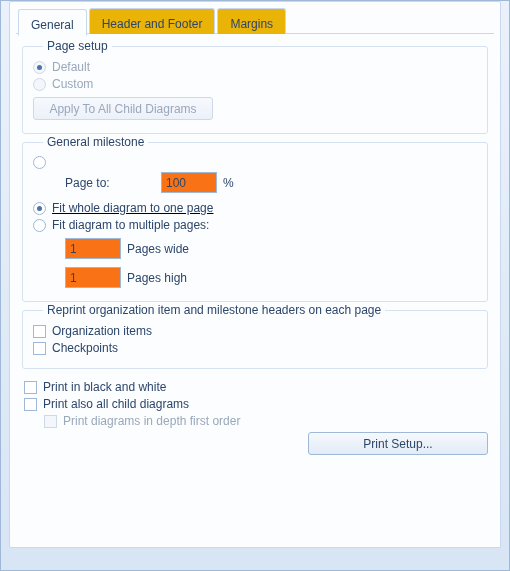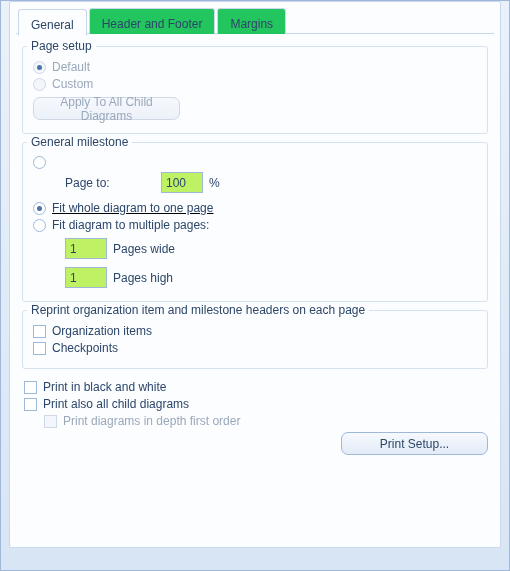--- a/index.html
+++ b/index.html
@@ -49,21 +49,21 @@
     border-bottom: 1px solid #c9d8ec;
     height: 26px;
     margin: -2px -2px 0 -2px;
     padding-left: 2px;
   }
   .tab {
     padding: 4px 12px 0 12px;
     height: 26px;
     border: 1px solid #c9d8ec;
     border-bottom: none;
-    background: #22c55e;
+    background: #eab308;
     border-top-left-radius: 3px;
     border-top-right-radius: 3px;
     color: #2c466a;
     margin-right: 2px;
     cursor: default;
     display: flex; align-items: center;
   }
   .tab.active {
     background: #fcfdfe;
     position: relative;
@@ -81,21 +81,21 @@
   }
   
   .group {
     border: 1px solid #d7e2f1;
     border-radius: 3px;
     padding: 10px 10px 10px 10px;
     position: relative;
   }
   .group > .legend {
     position: absolute;
-    top: -8px; left: 4px;
+    top: -8px; left: 20px;
     background: #fcfdfe;
     padding: 0 4px;
     color: #2c466a;
     font-size: 12px;
   }
   .row { display: flex; align-items: center; gap: 6px; margin: 3px 0; }
   .indent1 { margin-left: 20px; }
   .indent2 { margin-left: 32px; }
   
   .radio, .checkbox {
@@ -109,42 +109,42 @@
   .radio.selected::after {
     content: ""; width: 5px; height: 5px; border-radius: 50%;
     background: #4b73a8;
   }
   .disabled, .disabled * { color: #9aa8bb !important; }
   .disabled .radio, .disabled .checkbox { border-color: #cfd8e6; background:#f3f6fb; }
   label.txt { color: #2c466a; }
   .disabled label.txt { color: #9aa8bb; }
   
   input.num {
-    width: 42px; height: 21px;
-    border: 1px solid #9fb8d8;
-    background: #bef264;
+    width: 56px; height: 21px;
+    border: 1px solid #9fb8d8;
+    background: #f97316;
     text-align: left;
     padding: 0 4px;
     font: inherit;
     color: #2c466a;
   }
   
   .btn {
     height: 23px;
     min-width: 76px;
     border: 1px solid #9fb8d8;
     background: linear-gradient(#f6f9fd,#e2ebf7);
     color: #2c466a;
     border-radius: 3px;
     padding: 0 10px;
     display: inline-flex; align-items: center; justify-content: center;
     cursor: default;
     font: inherit;
   }
-  .btn.wide { width: 147px; border-radius: 7px; }
+  .btn.wide { width: 180px; }
   .btn.dis {
     color: #9aa8bb;
     background: linear-gradient(#f6f9fd,#ecf1f9);
     border-color:#cfd8e6;
   }
   .btn.focus {
     outline: 1px dotted #5577aa;
     outline-offset: -4px;
     background: linear-gradient(#f8fbff,#e8f0fb);
     border-color:#7ea0cc;

